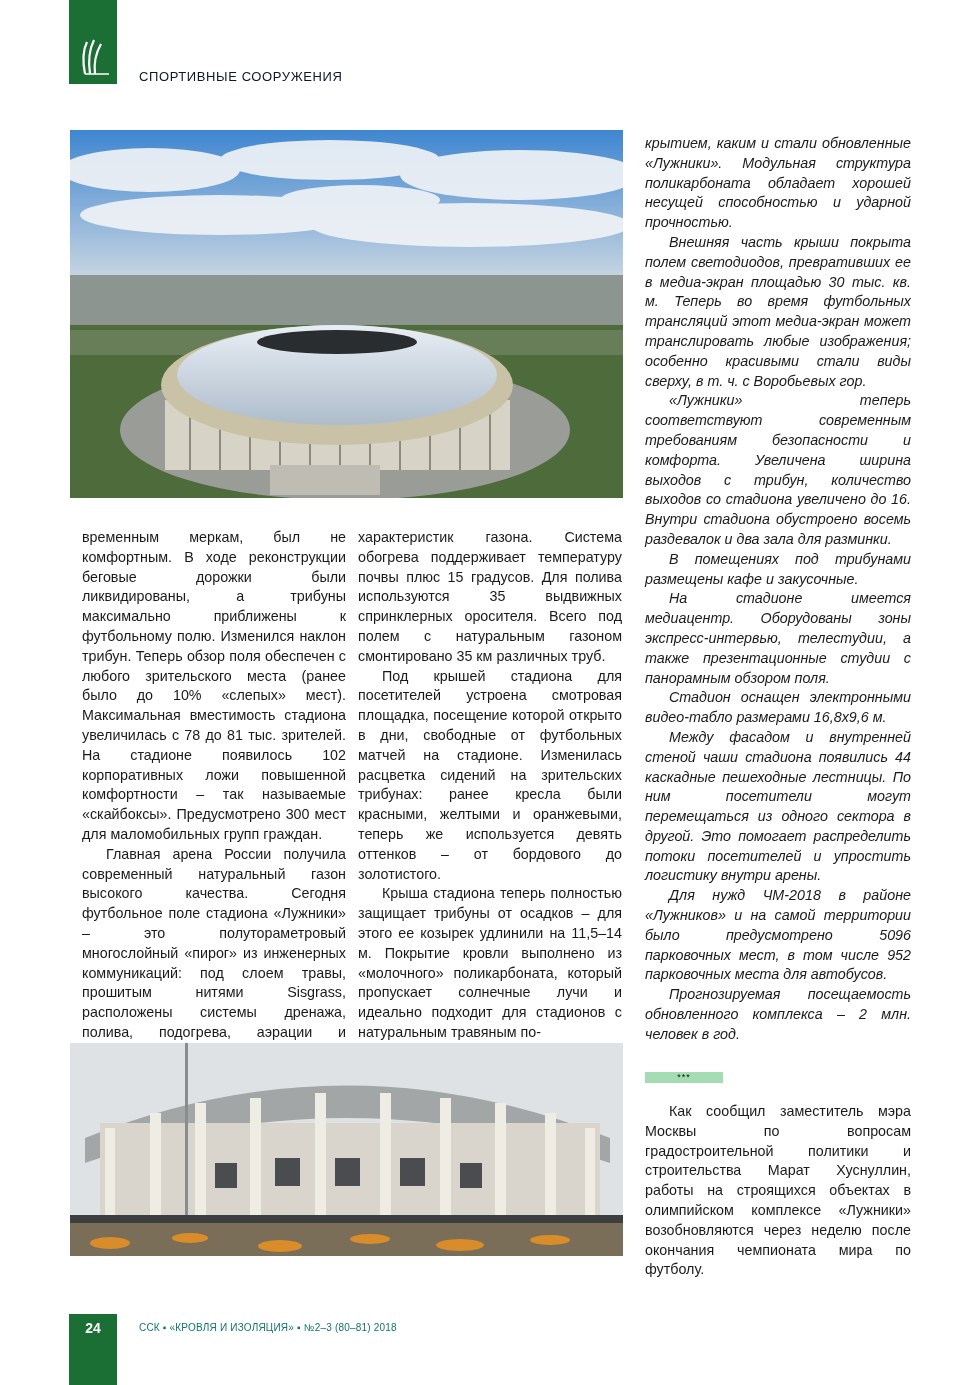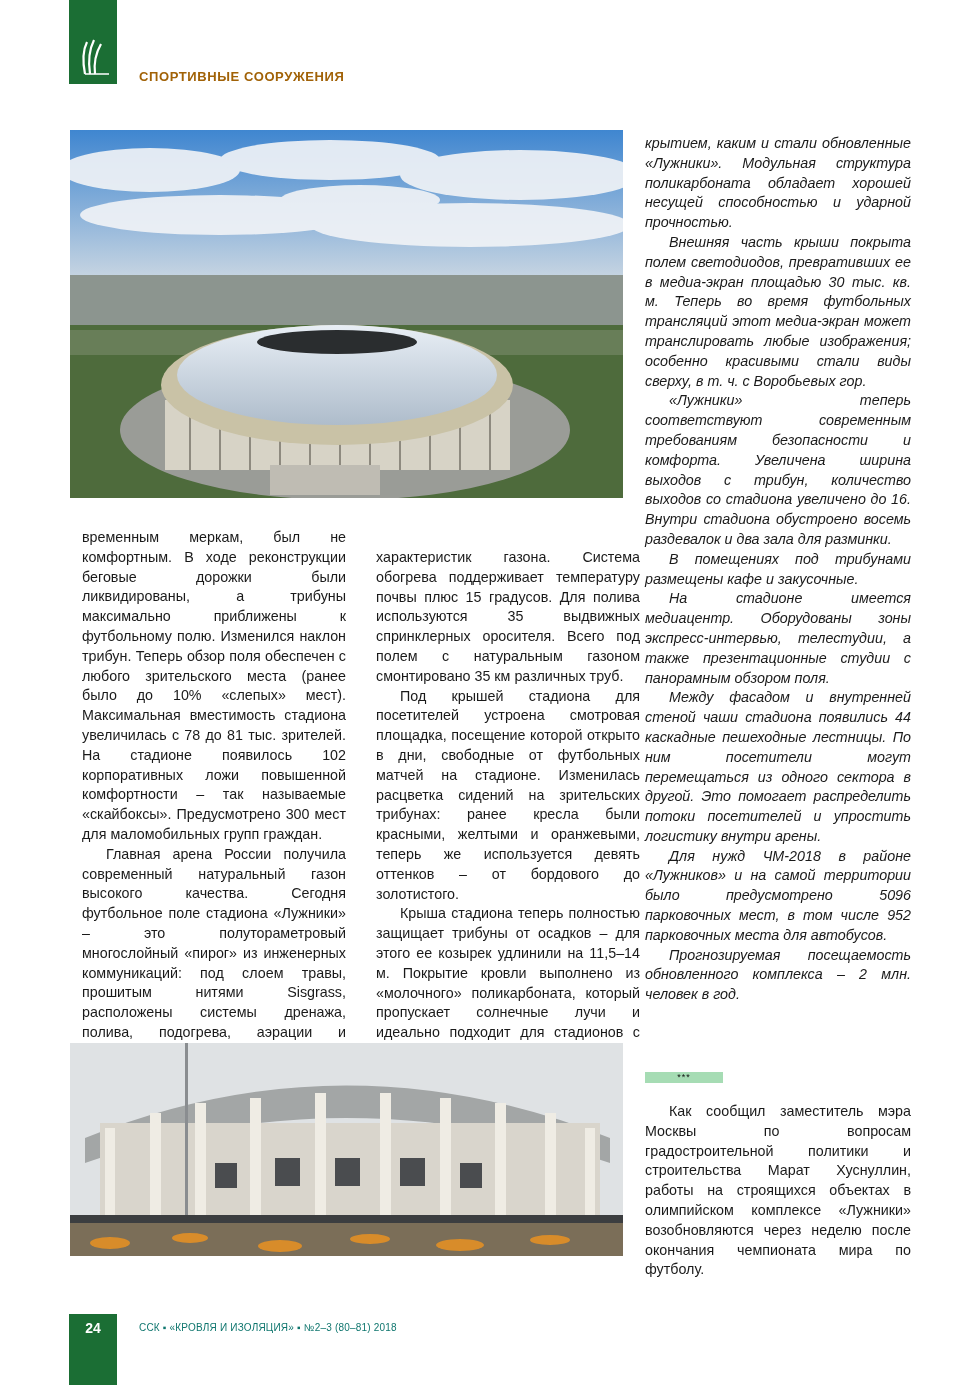--- a/index.html
+++ b/index.html
@@ -1,32 +1,32 @@
 <!DOCTYPE html>
 <html><head>
 <meta charset="utf-8">
 <style>
   html, body { margin: 0; padding: 0; background: #ffffff; }
   body { width: 980px; height: 1385px; position: relative; overflow: hidden;
          font-family: "Liberation Sans", sans-serif; color: #1a1a1a; }
 
   .top-bar { position: absolute; left: 69px; top: 0; width: 48px; height: 84px; background: #1b6e34; }
   .logo { position: absolute; left: 8px; top: 34px; width: 34px; height: 46px; }
-  .section-title { position: absolute; left: 139px; top: 69px; font-size: 13px; font-weight: bold;
-                   letter-spacing: 0.6px; color: #a16207; }
+  .section-title { position: absolute; left: 139px; top: 69px; font-size: 13px; font-weight: normal;
+                   letter-spacing: 0.6px; color: #0f172a; }
 
   .photo { position: absolute; overflow: hidden; }
   .photo-top { left: 70px; top: 130px; width: 553px; height: 368px; }
   .photo-bottom { left: 70px; top: 1043px; width: 553px; height: 213px; }
 
   .col { position: absolute; font-size: 14.3px; line-height: 19.8px; text-align: justify; hyphens: manual; }
   .col p { margin: 0; text-indent: 0; }
   .col p.ind { text-indent: 24px; }
   .col-1 { left: 70px; top: 528px; width: 264px; margin-left: 12px; }
-  .col-2 { left: 376px; top: 528px; width: 264px; margin-top: 20px; }
+  .col-2 { left: 358px; top: 528px; width: 264px; }
   .col-3 { left: 645px; top: 134px; width: 266px; font-style: italic; }
   .col-4 { left: 645px; top: 1102px; width: 266px; }
 
   .separator { position: absolute; left: 645px; top: 1072px; width: 78px; height: 11px;
                background: #a6dcb4; font-size: 9px; line-height: 11px; text-align: center;
                color: #111; letter-spacing: 1px; }
 
   .bottom-bar { position: absolute; left: 69px; top: 1314px; width: 48px; height: 71px; background: #1b6e34; }
   .page-number { position: absolute; left: 0; top: 6px; width: 48px; text-align: center;
                  font-size: 14px; font-weight: bold; color: #ffffff; }
@@ -101,20 +101,21 @@
   <p class="ind">Под крышей стадиона для посетителей устроена смотровая площадка, посещение которой открыто в дни, свободные от футбольных матчей на стадионе. Изменилась расцветка сидений на зрительских трибунах: ранее кресла были красными, желтыми и оранжевыми, теперь же используется девять оттенков – от бордового до золотистого.</p>
   <p class="ind">Крыша стадиона теперь полностью защищает трибуны от осадков – для этого ее козырек удлинили на 11,5–14 м. Покрытие кровли выполнено из «молочного» поликарбоната, который пропускает солнечные лучи и идеально подходит для стадионов с натуральным травяным по-</p>
 </div>
 
 <div class="col col-3">
   <p>крытием, каким и стали обновленные «Лужники». Модульная структура поликарбоната обладает хорошей несущей способностью и ударной прочностью.</p>
   <p class="ind">Внешняя часть крыши покрыта полем светодиодов, превративших ее в медиа-экран площадью 30 тыс. кв. м. Теперь во время футбольных трансляций этот медиа-экран может транслировать любые изображения; особенно красивыми стали виды сверху, в т. ч. с Воробьевых гор.</p>
   <p class="ind">«Лужники» теперь соответствуют современным требованиям безопасности и комфорта. Увеличена ширина выходов с трибун, количество выходов со стадиона увеличено до 16. Внутри стадиона обустроено восемь раздевалок и два зала для разминки.</p>
   <p class="ind">В помещениях под трибунами размещены кафе и закусочные.</p>
   <p class="ind">На стадионе имеется медиацентр. Оборудованы зоны экспресс-интервью, телестудии, а также презентационные студии с панорамным обзором поля.</p>
+  <p class="ind">Стадион оснащен электронными видео-табло размерами 16,8х9,6 м.</p>
   <p class="ind">Между фасадом и внутренней стеной чаши стадиона появились 44 каскадные пешеходные лестницы. По ним посетители могут перемещаться из одного сектора в другой. Это помогает распределить потоки посетителей и упростить логистику внутри арены.</p>
   <p class="ind">Для нужд ЧМ-2018 в районе «Лужников» и на самой территории было предусмотрено 5096 парковочных мест, в том числе 952 парковочных места для автобусов.</p>
   <p class="ind">Прогнозируемая посещаемость обновленного комплекса – 2 млн. человек в год.</p>
 </div>
 
 <div class="separator">***</div>
 
 <div class="col col-4">
   <p class="ind">Как сообщил заместитель мэра Москвы по вопросам градостроительной политики и строительства Марат Хуснуллин, работы на строящихся объектах в олимпийском комплексе «Лужники» возобновляются через неделю после окончания чемпионата мира по футболу.</p>
 </div>

